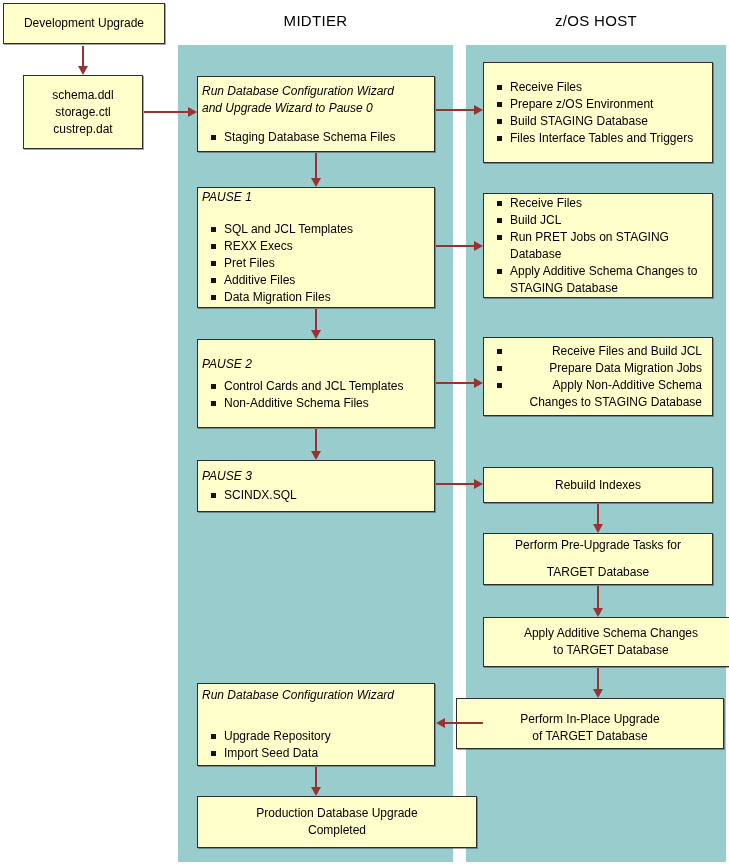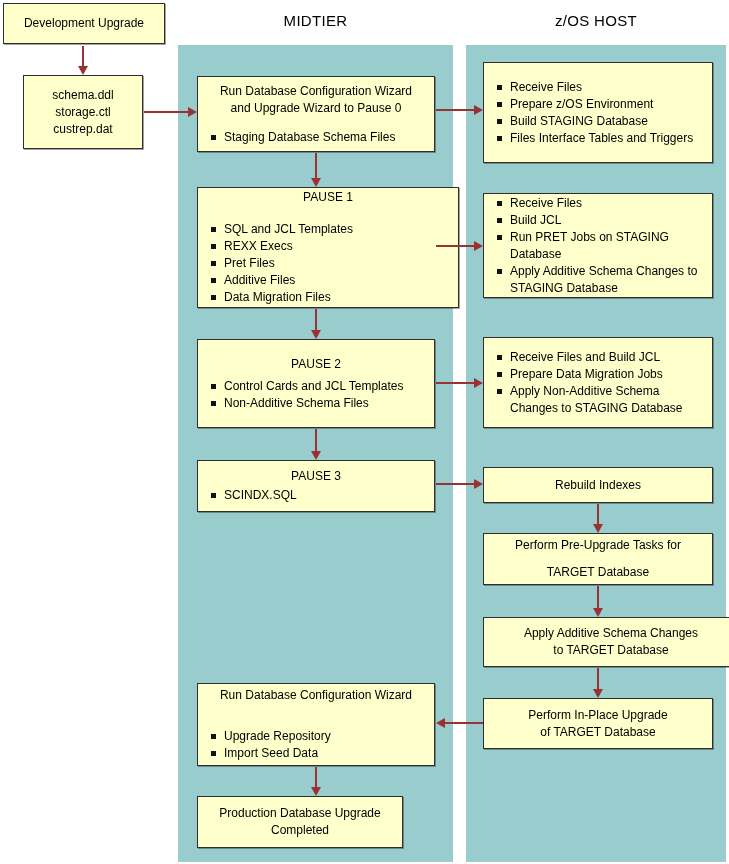--- a/index.html
+++ b/index.html
@@ -19,21 +19,21 @@
   .col-header{position:absolute;text-align:center;font-size:15px;letter-spacing:.3px;}
   .box{
     position:absolute;background:var(--boxFill);
     border:1px solid var(--boxBorder);
     box-shadow:1px 1px 0 rgba(50,50,50,.45);
     font-size:12px;line-height:17px;
     display:flex;flex-direction:column;justify-content:center;
     padding:3px 4px;
   }
   .box.center{align-items:center;text-align:center;}
-  .title{text-align:center;width:100%;}
+  .title{text-align:left;width:100%;font-style:italic;}
   .gap12{margin-bottom:12px;}
   .gap15{margin-bottom:15px;}
   .gap13{margin-bottom:5px;}
   .gap2{margin-bottom:2px;}
   .gap24{margin-bottom:24px;}
   .bullets{width:100%;padding:0 6px 0 9px;}
   .bullet{display:flex;}
   .sq{width:5px;height:5px;background:#111;margin:6px 8px 0 0;flex:none;}
   .btxt{flex:1;}
   .vline{position:absolute;width:2px;background:var(--arrow);}
@@ -73,21 +73,21 @@
     <div class="title">Run Database Configuration Wizard</div>
     <div class="title gap12">and Upgrade Wizard to Pause 0</div>
     <div class="bullets">
       <div class="bullet">
         <span class="sq"></span>
         <span class="btxt">Staging Database Schema Files</span>
       </div>
     </div>
   </div>
 
-  <div class="box" style="left:197px;top:187px;width:262px;height:121px;">
+  <div class="box" style="left:197px;top:187px;width:238px;height:121px;">
     <div class="title gap15">PAUSE 1</div>
     <div class="bullets">
       <div class="bullet">
           <span class="sq"></span>
           <span class="btxt">SQL and JCL Templates</span>
         </div>
       <div class="bullet">
           <span class="sq"></span>
           <span class="btxt">REXX Execs</span>
         </div>
@@ -137,21 +137,21 @@
           <span class="sq"></span>
           <span class="btxt">Upgrade Repository</span>
         </div>
       <div class="bullet">
           <span class="sq"></span>
           <span class="btxt">Import Seed Data</span>
         </div>
     </div>
   </div>
 
-  <div class="box center" style="left:197px;top:796px;width:206px;height:52px;">
+  <div class="box center" style="left:197px;top:796px;width:280px;height:52px;">
     <div>Production Database Upgrade</div>
     <div>Completed</div>
   </div>
 
   <div class="box" style="left:483px;top:62px;width:230px;height:101px;">
     <div class="bullets">
       <div class="bullet">
           <span class="sq"></span>
           <span class="btxt">Receive Files</span>
         </div>
@@ -184,21 +184,21 @@
           <span class="sq"></span>
           <span class="btxt">Run PRET Jobs on STAGING Database</span>
         </div>
       <div class="bullet">
           <span class="sq"></span>
           <span class="btxt">Apply Additive Schema Changes to STAGING Database</span>
         </div>
     </div>
   </div>
 
-  <div class="box" style="left:483px;top:337px;width:230px;height:91px;">
+  <div class="box" style="left:483px;top:337px;width:230px;height:79px;text-align:right;">
     <div class="bullets">
       <div class="bullet">
           <span class="sq"></span>
           <span class="btxt">Receive Files and Build JCL</span>
         </div>
       <div class="bullet">
           <span class="sq"></span>
           <span class="btxt">Prepare Data Migration Jobs</span>
         </div>
       <div class="bullet">
@@ -215,21 +215,21 @@
   <div class="box center" style="left:483px;top:533px;width:230px;height:52px;justify-content:space-between;">
     <div>Perform Pre-Upgrade Tasks for</div>
     <div>TARGET Database</div>
   </div>
 
   <div class="box center" style="left:483px;top:617px;width:256px;height:50px;">
     <div>Apply Additive Schema Changes</div>
     <div>to TARGET Database</div>
   </div>
 
-  <div class="box center" style="left:483px;top:698px;width:230px;height:51px;">
+  <div class="box center" style="left:456px;top:698px;width:268px;height:51px;justify-content:flex-end;">
     <div>Perform In-Place Upgrade</div>
     <div>of TARGET Database</div>
   </div>
 
   <div class="vline" style="left:82px;top:46px;height:21px;"></div>
   <div class="ah-down" style="left:78px;top:66px;"></div>
 
   <div class="hline" style="left:144px;top:111px;width:45px;"></div>
   <div class="ah-right" style="left:188px;top:107px;"></div>
 

